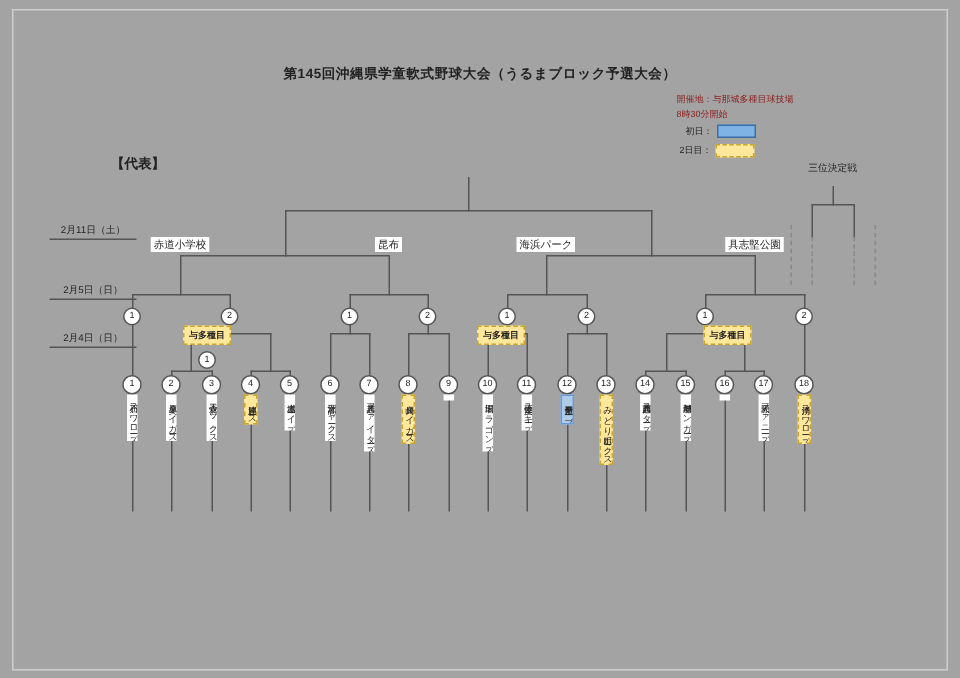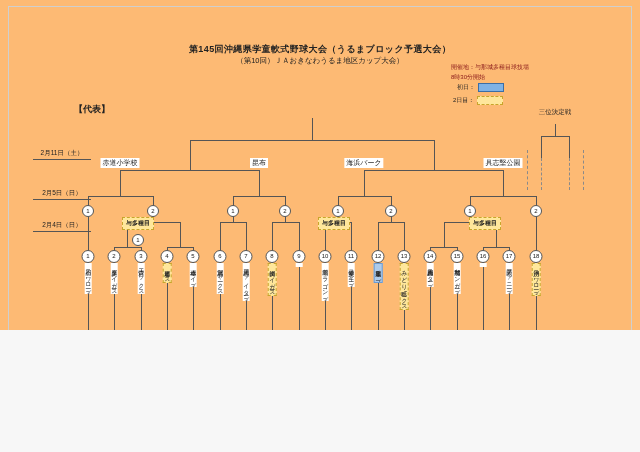--- a/index.html
+++ b/index.html
@@ -1,16 +1,16 @@
 <!DOCTYPE html>
 <html><head>
 <meta charset="utf-8">
 <style>
   html,body{margin:0;padding:0;background:#f7f7f7;}
-  .page{position:relative;width:640px;height:330px;background:#fdba74;overflow:hidden;
+  .page{position:relative;width:640px;height:452px;background:#a3a3a3;overflow:hidden;
         font-family:"Liberation Sans","DejaVu Sans",sans-serif;color:#222;}
   .sheet-border{position:absolute;left:8px;top:6px;width:622px;height:439px;border:1px solid #cfcfcf;}
   
   .hl{position:absolute;height:1px;background:#555;}
   .vl{position:absolute;width:1px;background:#555;}
   .vd{position:absolute;width:0;border-left:1px dashed #8a8a8a;}
   
   .title{position:absolute;left:0;right:0;top:43px;text-align:center;font-size:9px;font-weight:bold;letter-spacing:.4px;}
   .subtitle{position:absolute;left:0;right:0;top:56px;text-align:center;font-size:7.5px;}
   .info{position:absolute;left:451px;top:62px;font-size:6px;line-height:1.7;color:#8b1a1a;}
@@ -36,21 +36,20 @@
   .tname.day2{background:#ffe79b;border:1px dashed #c8a52c;}
   .tp-label{position:absolute;left:521px;top:108px;width:68px;text-align:center;font-size:6.5px;}
 </style>
 </head>
 <body>
 
 <div class="page">
   <div class="sheet-border"></div>
 
   <div class="title">第145回沖縄県学童軟式野球大会（うるまブロック予選大会）</div>
-  <div class="subtitle">（第10回）ＪＡおきなわうるま地区カップ大会）</div>
 
   <div class="info">
     <div>開催地：与那城多種目球技場</div>
     <div>8時30分開始</div>
   </div>
 
   <div class="legend-row" style="left:457px;top:83px;">
     <span>初日：</span>
     <span class="sw sw-day1"></span>
   </div>

